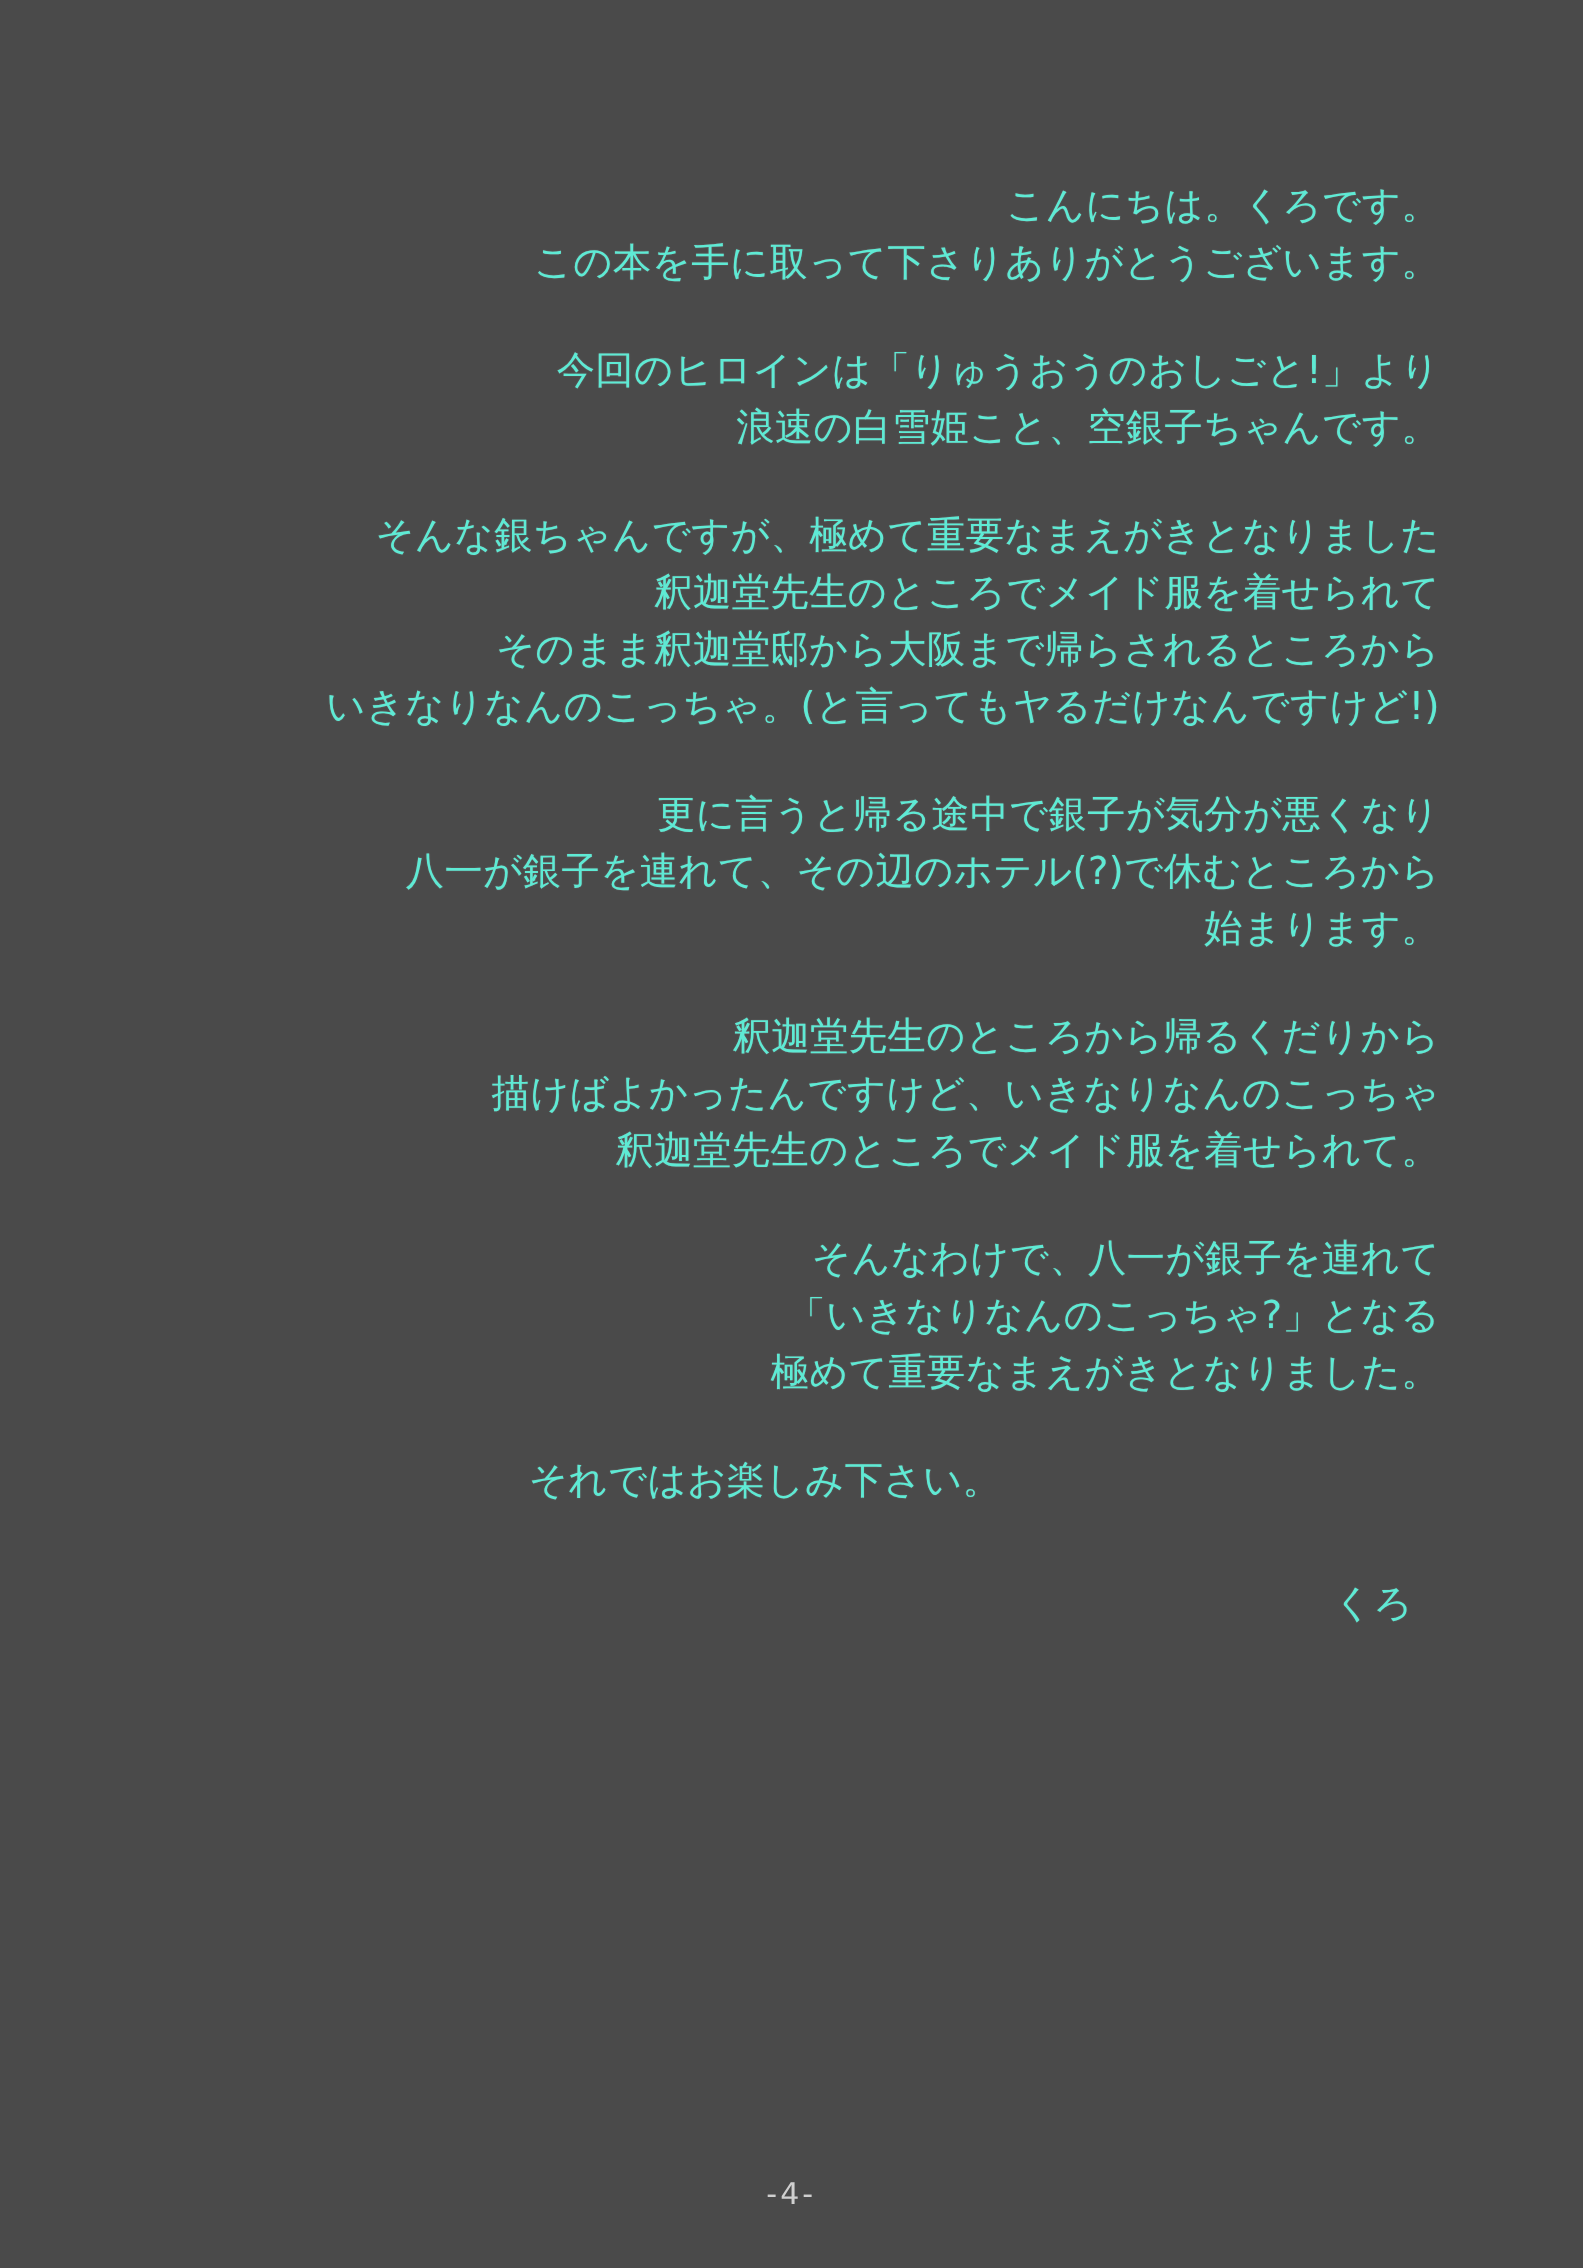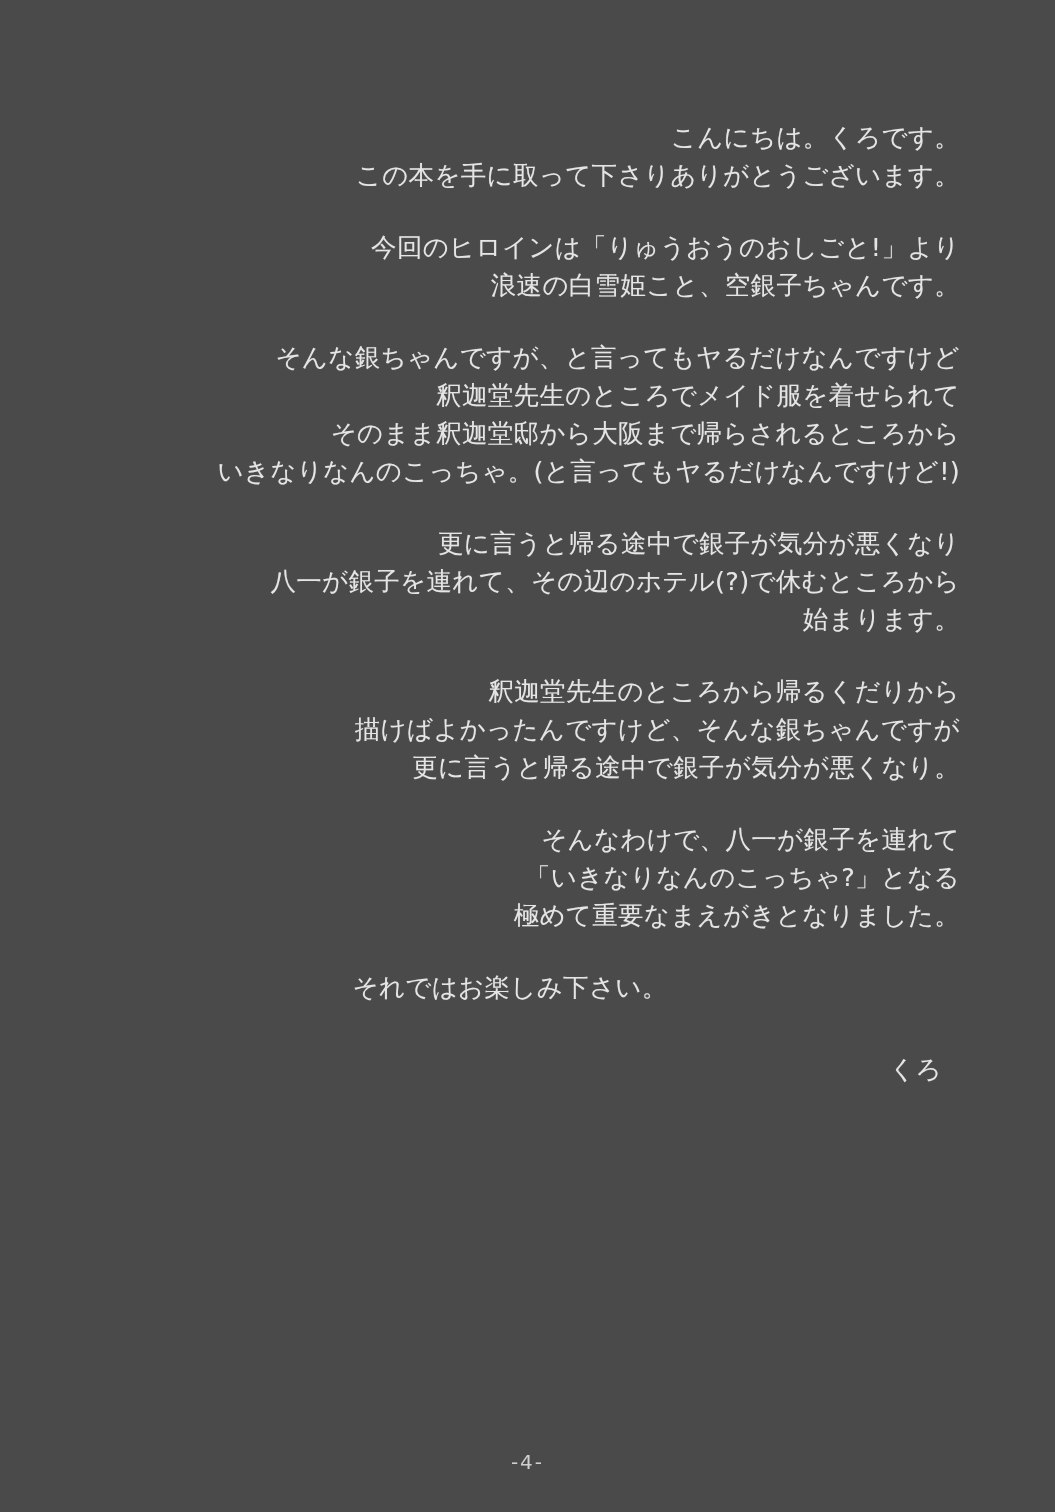--- a/index.html
+++ b/index.html
@@ -18,21 +18,21 @@
     position: absolute;
     inset: 0;
     background: #4a4a4a;
   }
   .afterword {
     position: absolute;
     top: 118px;
     left: 60px;
     right: 95px;
     text-align: right;
-    color: #e5e5e5;
+    color: #5eead4;
     font-size: 25.5px;
     line-height: 38px;
     letter-spacing: 0.3px;
     font-weight: 500;
     text-shadow: 0 0 1px rgba(255,255,255,0.25);
   }
   .para {
     margin: 0 0 34px 0;
   }
   .para .line {
@@ -71,36 +71,36 @@
       <span class="line">この本を手に取って下さりありがとうございます。</span>
     </p>
 
     <p class="para">
       <span class="line">今回のヒロインは「りゅうおうのおしごと!」より</span>
       <span class="line">浪速の白雪姫こと、空銀子ちゃんです。</span>
     </p>
 
 
     <p class="para">
-      <span class="line">そんな銀ちゃんですが、と言ってもヤるだけなんですけど</span>
+      <span class="line">そんな銀ちゃんですが、極めて重要なまえがきとなりました</span>
       <span class="line">釈迦堂先生のところでメイド服を着せられて</span>
       <span class="line">そのまま釈迦堂邸から大阪まで帰らされるところから</span>
       <span class="line">いきなりなんのこっちゃ。(と言ってもヤるだけなんですけど!)</span>
     </p>
 
     <p class="para">
       <span class="line">更に言うと帰る途中で銀子が気分が悪くなり</span>
       <span class="line">八一が銀子を連れて、その辺のホテル(?)で休むところから</span>
       <span class="line">始まります。</span>
     </p>
 
     <p class="para">
       <span class="line">釈迦堂先生のところから帰るくだりから</span>
-      <span class="line">描けばよかったんですけど、そんな銀ちゃんですが</span>
-      <span class="line">更に言うと帰る途中で銀子が気分が悪くなり。</span>
+      <span class="line">描けばよかったんですけど、いきなりなんのこっちゃ</span>
+      <span class="line">釈迦堂先生のところでメイド服を着せられて。</span>
     </p>
 
     <p class="para">
       <span class="line">そんなわけで、八一が銀子を連れて</span>
       <span class="line">「いきなりなんのこっちゃ?」となる</span>
       <span class="line">極めて重要なまえがきとなりました。</span>
     </p>
 
     <p class="para closing">
       <span class="line">それではお楽しみ下さい。</span>

